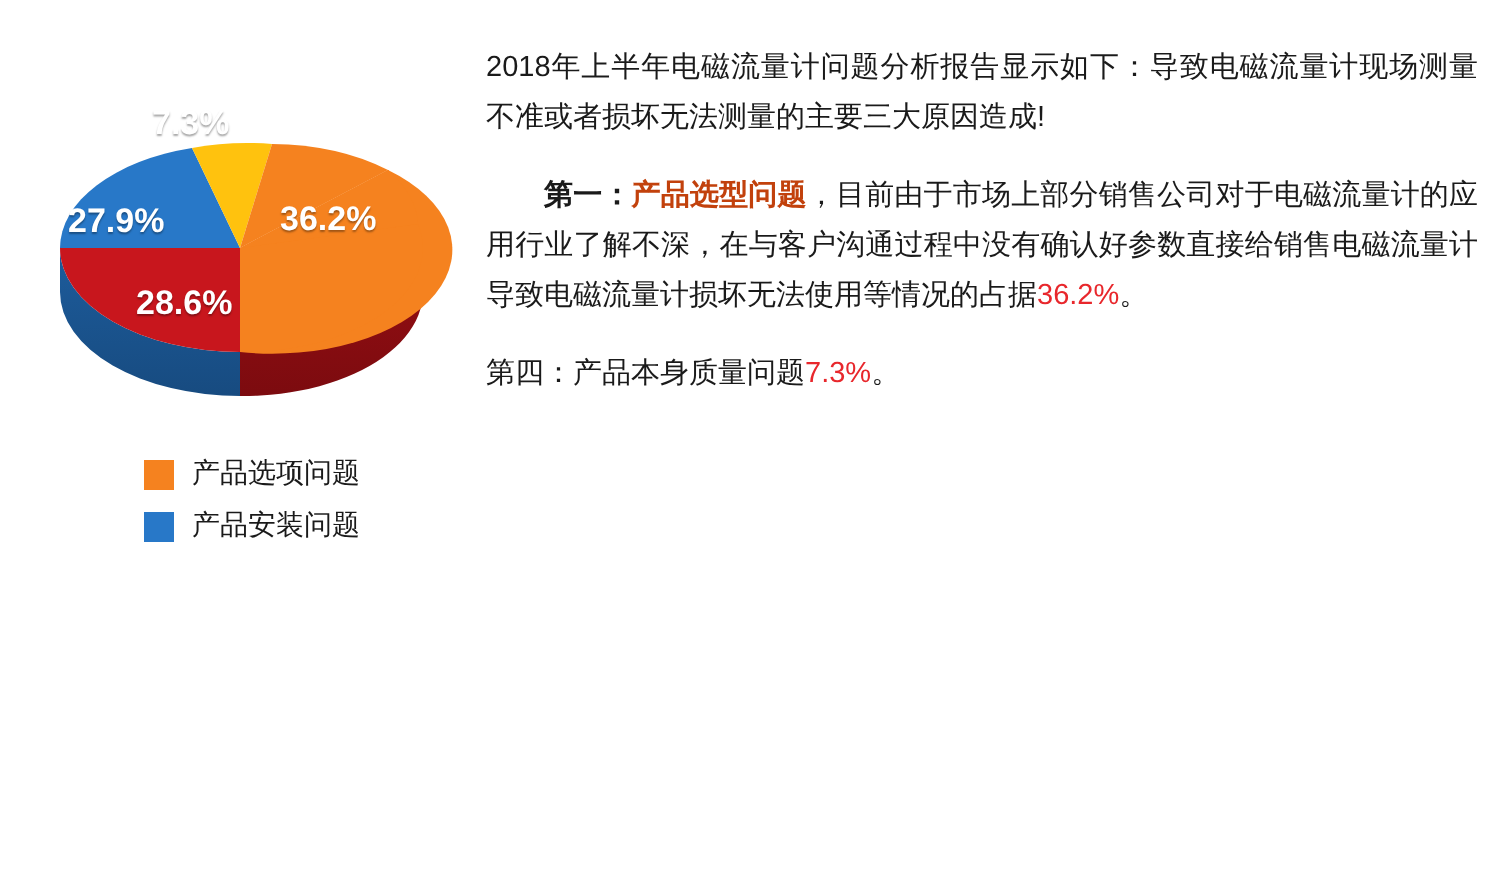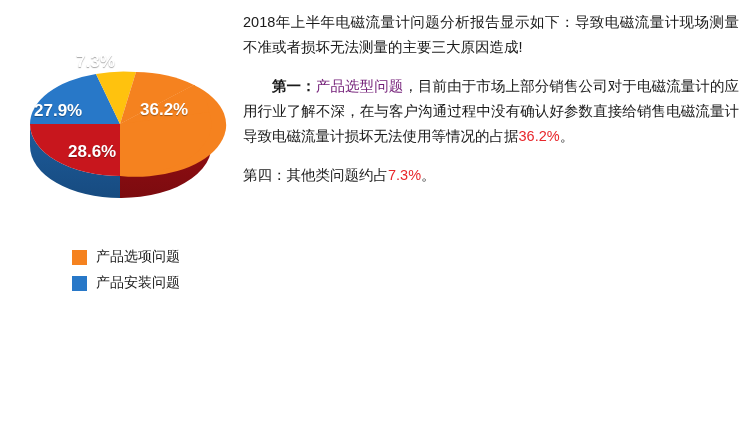--- a/index.html
+++ b/index.html
@@ -50,21 +50,20 @@
   .lbl-orange { left: 132px; top: 74px; }
   .lbl-red    { left: 60px;  top: 116px; }
   .lbl-blue   { left: 26px;  top: 75px;  }
   .lbl-yellow { left: 68px;  top: 26px;  }
 
   .legend {
     position: absolute;
     left: 72px;
     top: 224px;
     width: 170px;
-    margin-top: 20px;
   }
   .legend-row {
     display: flex;
     align-items: center;
     height: 26px;
   }
   .legend-swatch {
     width: 15px;
     height: 15px;
     margin-right: 9px;
@@ -80,33 +79,33 @@
   .text-panel {
     position: absolute;
     left: 243px;
     top: 10px;
     width: 496px;
     font-size: 14.5px;
     line-height: 25px;
     color: #1a1a1a;
   }
   .para {
-    margin: 0 0 14px 0;
+    margin: 12px 0 14px 0;
     text-align: justify;
     text-justify: inter-ideograph;
   }
   .para.indent {
     text-indent: 2em;
   }
   .hl-red {
     color: #e8272c;
   }
   .hl-red-b {
-    color: #701a75;
-    font-weight: normal;
+    color: #c2410c;
+    font-weight: bold;
   }
   .lead {
     font-weight: bold;
   }
 </style>
 </head>
 <body>
 
 <div class="page">
 
@@ -165,16 +164,16 @@
   </div>
 
   <div class="text-panel">
 
     <p class="para">2018年上半年电磁流量计问题分析报告显示如下：导致电磁流量计现场测量不准或者损坏无法测量的主要三大原因造成!</p>
 
     <p class="para indent"><span class="lead">第一：</span><span class="hl-red-b">产品选型问题</span><span>，目前由于市场上部分销售公司对于电磁流量计的应用行业了解不深，在与客户沟通过程中没有确认好参数直接给销售电磁流量计导致电磁流量计损坏无法使用等情况的占据</span><span class="hl-red">36.2%</span><span>。</span></p>
 
 
 
-    <p class="para"><span>第四：其他类问题约占</span><span class="hl-red">7.3%</span><span>。</span></p>
+    <p class="para"><span>第四：产品本身质量问题</span><span class="hl-red">7.3%</span><span>。</span></p>
 
   </div>
 </div>
 
 </body></html>

